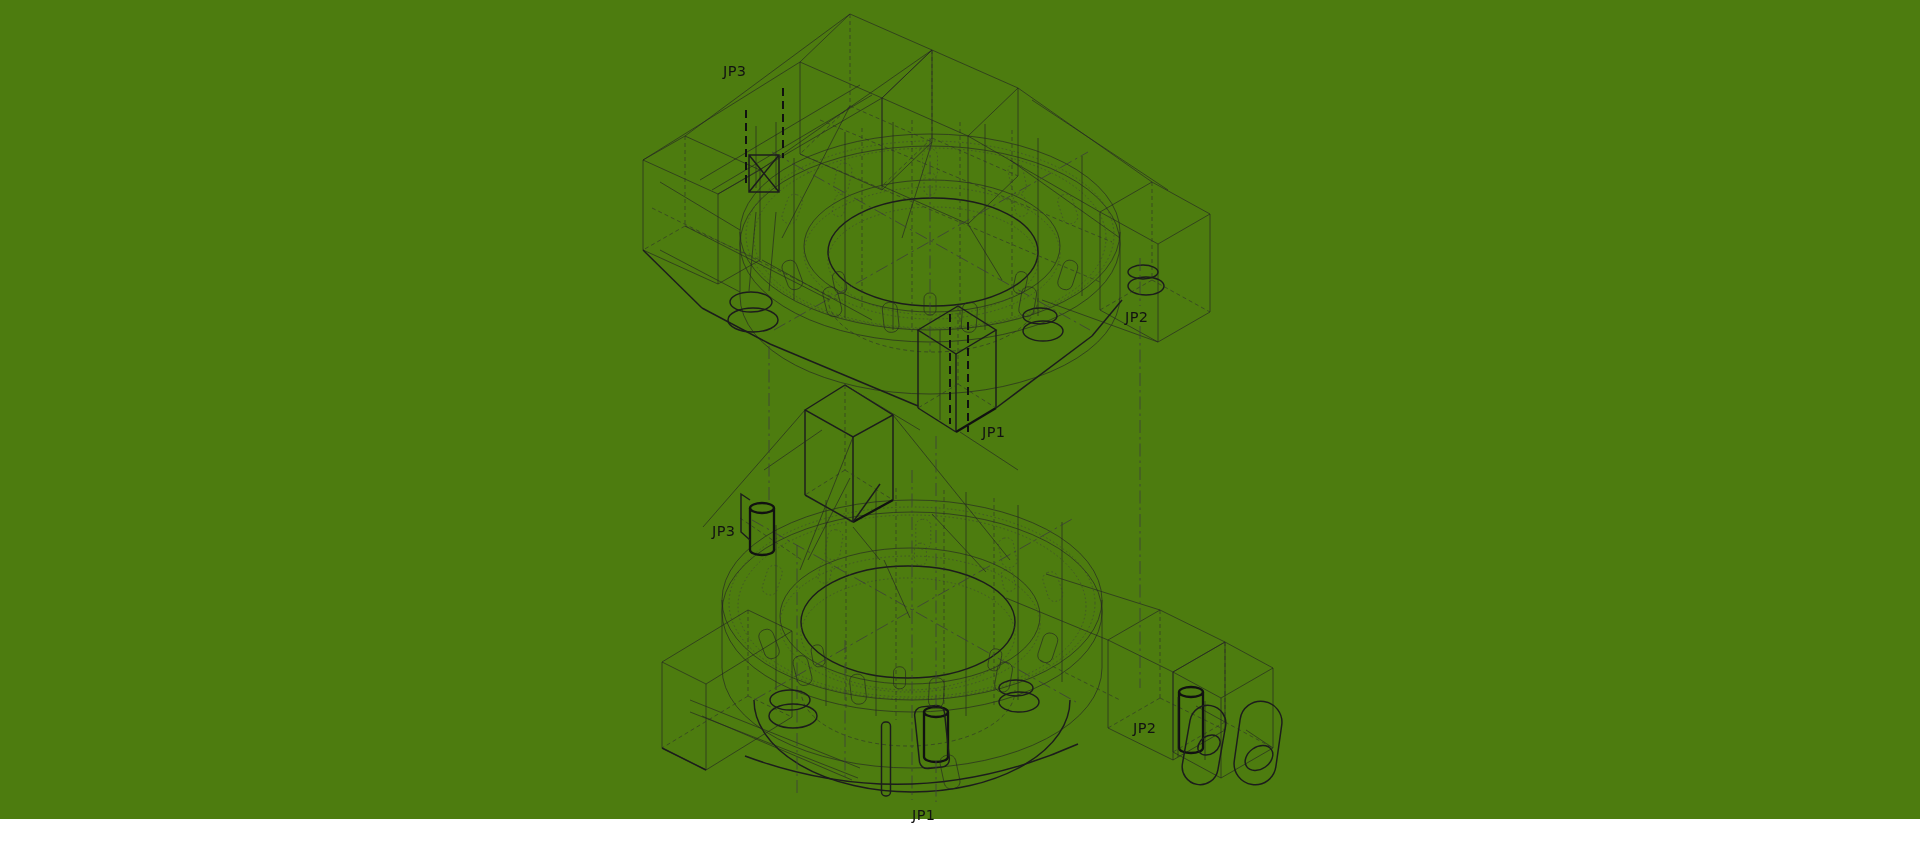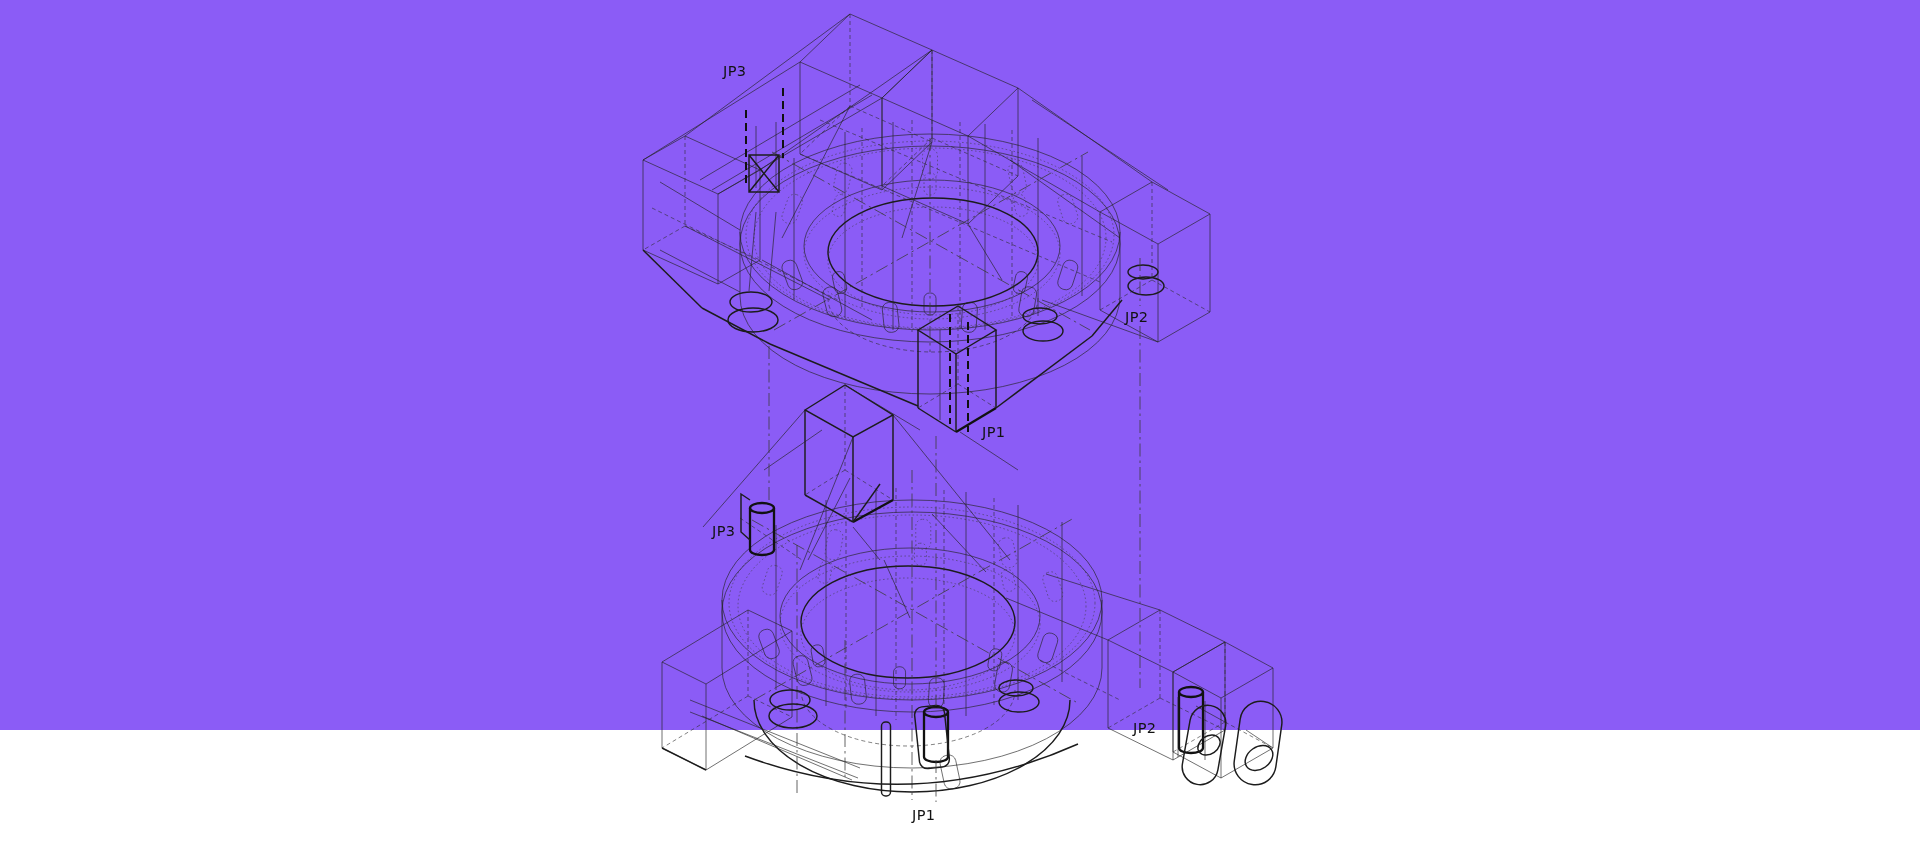--- a/index.html
+++ b/index.html
@@ -6,22 +6,22 @@
     margin: 0;
     padding: 0;
     background: #ffffff;
     width: 1920px;
     height: 845px;
     overflow: hidden;
     font-family: "DejaVu Sans", "Liberation Sans", sans-serif;
   }
   #stage {
     width: 1920px;
-    height: 730px;
-    background: #8b5cf6;
+    height: 819px;
+    background: #4d7c0f;
     position: relative;
   }
   svg { display: block; }
   svg * { vector-effect: non-scaling-stroke; }
   .t   { stroke: #242424; stroke-width: 0.65; fill: none; }
   .m   { stroke: #1c1c1c; stroke-width: 1.45; fill: none; }
   .b   { stroke: #111111; stroke-width: 2.3;  fill: none; }
   .hid { stroke: #2e2e2e; stroke-width: 0.6;  fill: none; stroke-dasharray: 4 3; }
   .dot { stroke: #3a3a3a; stroke-width: 0.55; fill: none; stroke-dasharray: 1.6 2.4; }
   .cl  { stroke: #3c3c3c; stroke-width: 0.8;  fill: none; stroke-dasharray: 13 4 2.5 4; }

